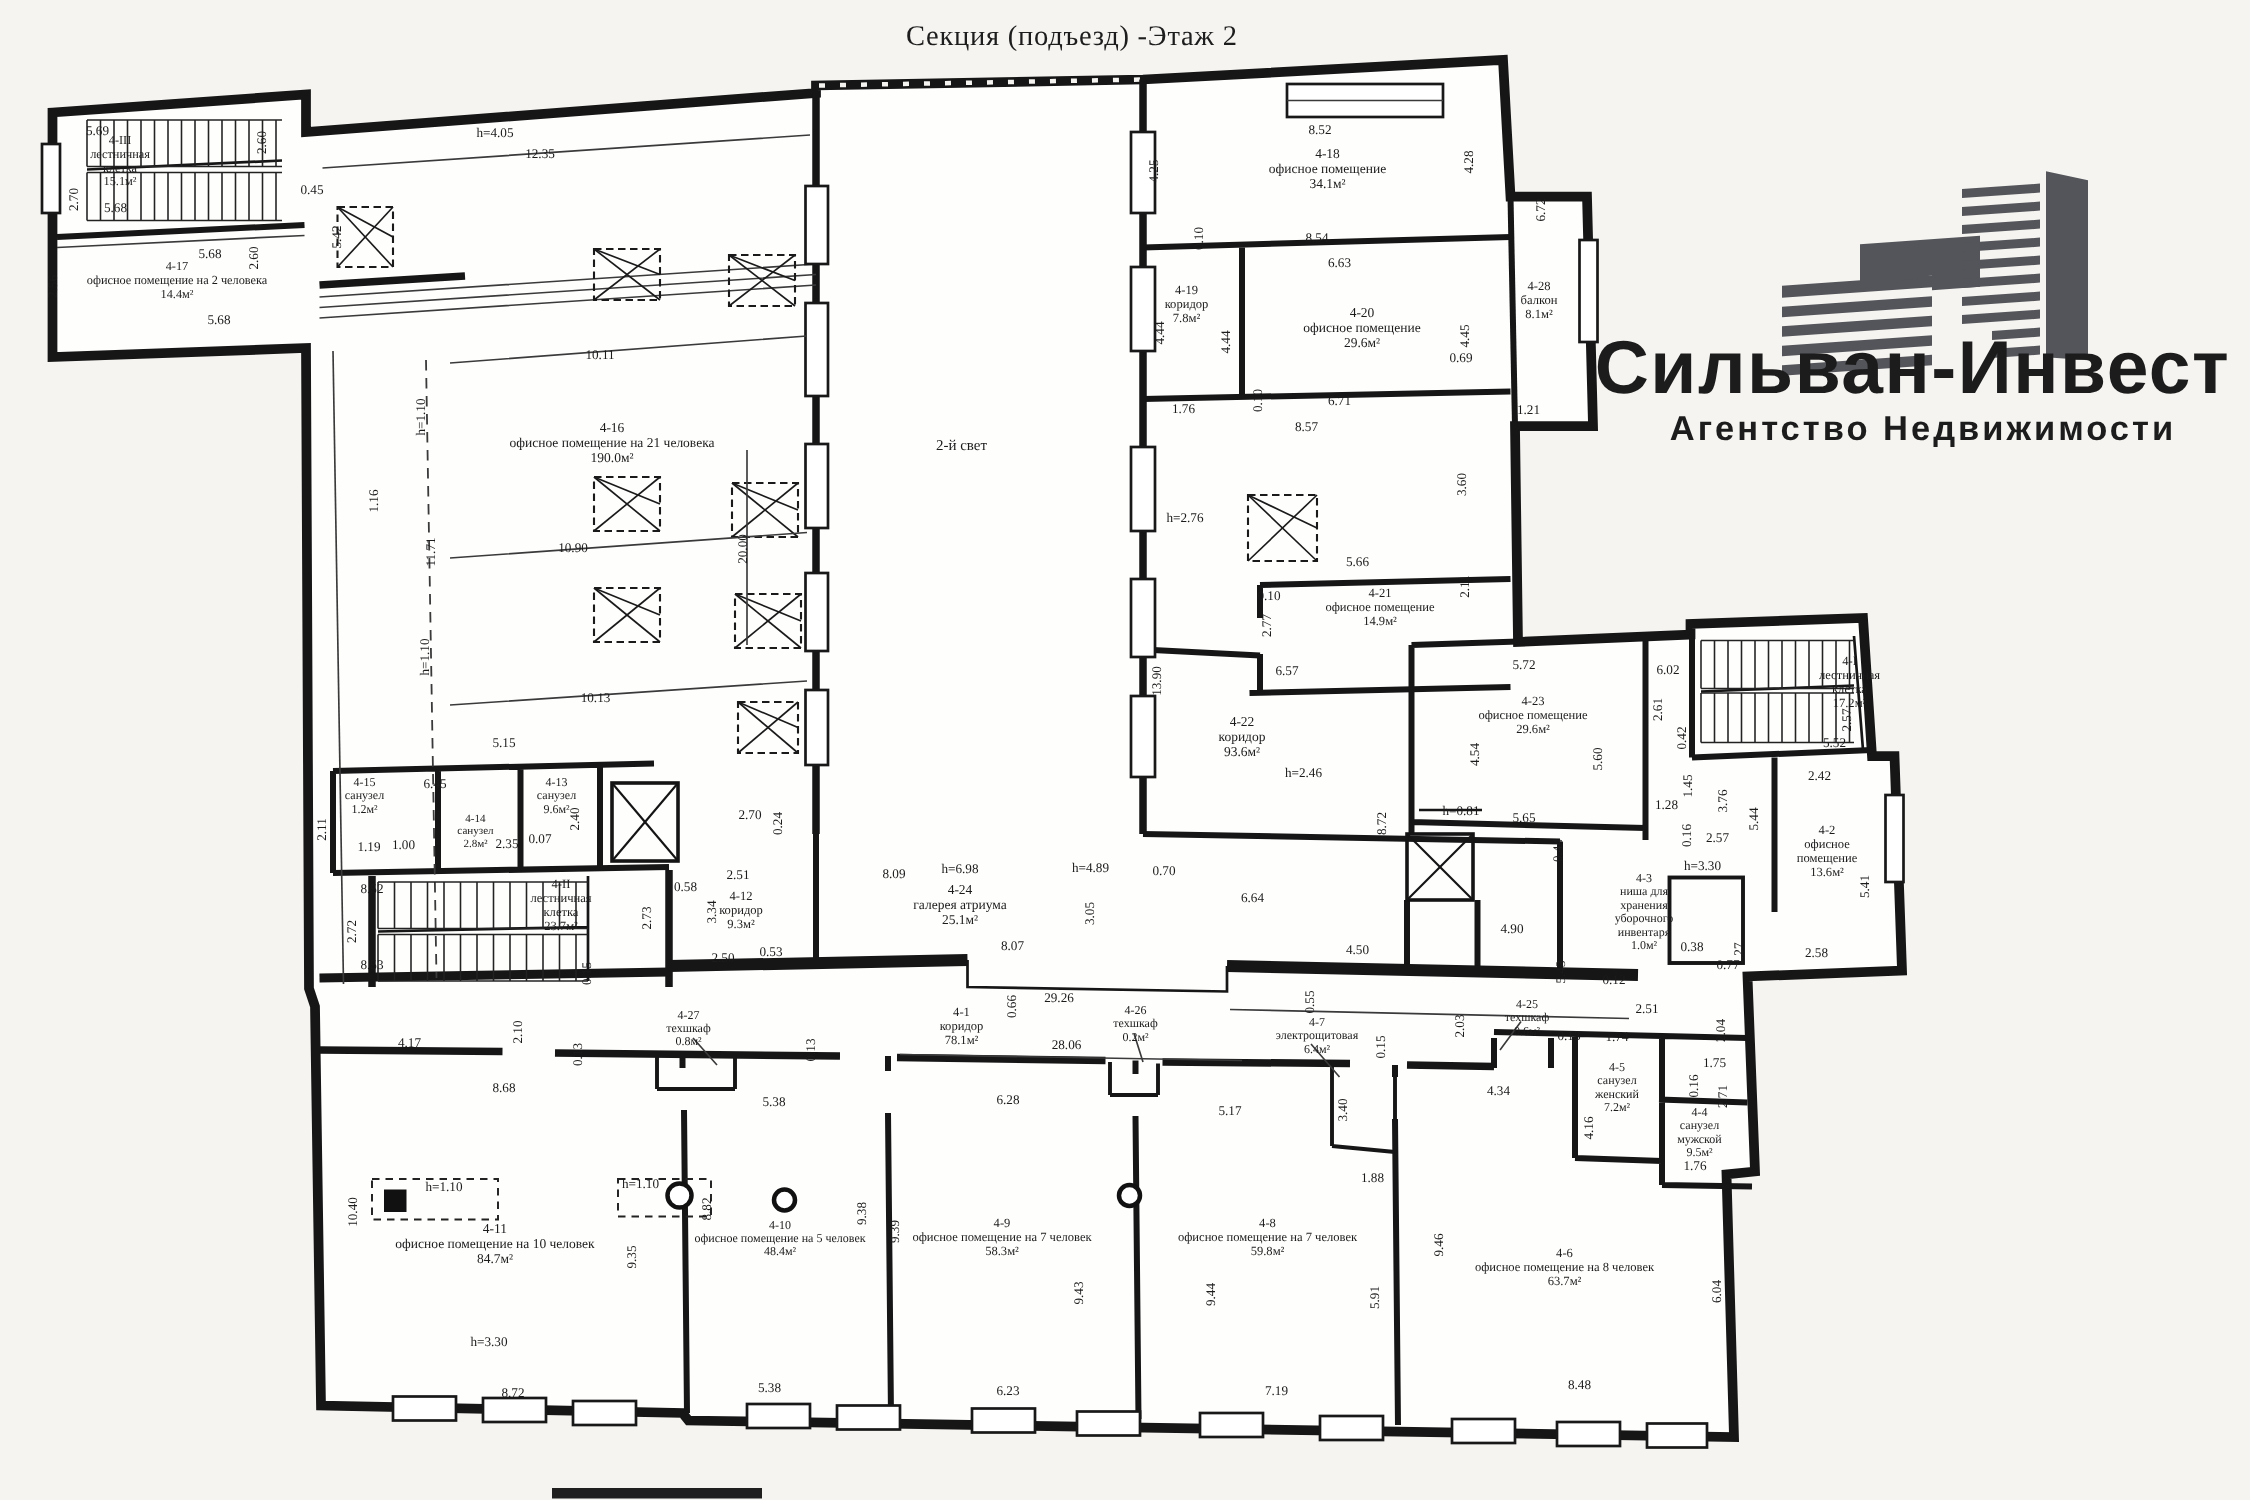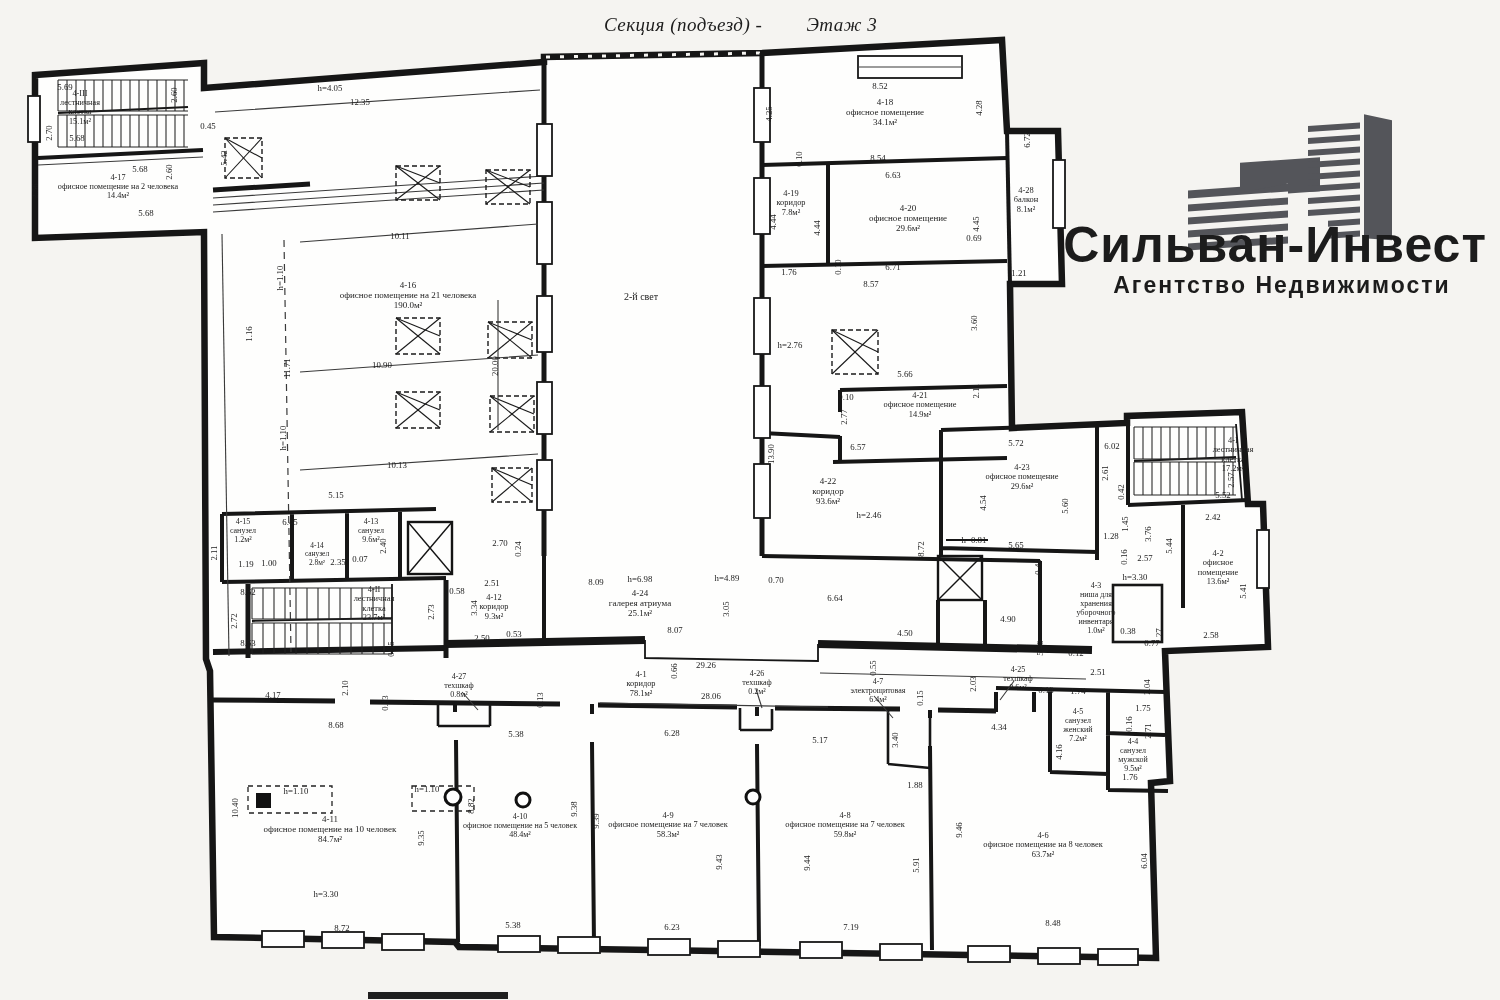--- a/index.html
+++ b/index.html
@@ -4,22 +4,22 @@
 <style>
   html,body{margin:0;padding:0;}
   body{
     width:1500px;height:1000px;position:relative;
     background:#f5f4f1;
     font-family:"Liberation Serif","DejaVu Serif",serif;
     overflow:hidden;
   }
   #stage{position:absolute;inset:0;}
   .title-row{
-    position:absolute;top:14px;left:604px;display:flex;gap:44px;
-    font-size:19px;color:#1d1d1d;letter-spacing:.5px;font-style:italic;
+    position:absolute;top:14px;left:604px;display:flex;
+    font-size:19px;color:#1d1d1d;letter-spacing:.5px;
   }
   svg text{font-family:"Liberation Serif","DejaVu Serif",serif;fill:#1c1c1c;}
   .room-label{font-size:9px;text-anchor:middle;}
   .dim-label{font-size:8.8px;text-anchor:middle;}
   .wall{stroke:#161616;fill:none;stroke-linecap:butt;}
   .w8{stroke-width:8;} .w6{stroke-width:6;} .w5{stroke-width:5;}
   .w4{stroke-width:4;} .w3{stroke-width:2.6;} .w2{stroke-width:1.8;}
   .outer{fill:#fefefd;stroke:#161616;stroke-width:6.5;stroke-linejoin:miter;}
   .win{fill:#ffffff;stroke:#181818;stroke-width:1.8;}
   .thinl{stroke:#3a3a3a;stroke-width:1.1;fill:none;}
@@ -38,21 +38,21 @@
     font-size:23px;text-anchor:middle;letter-spacing:2px;}
   .scan-mark{position:absolute;left:368px;top:992px;width:140px;height:7px;background:#1f1f1f;}
 </style>
 </head>
 <body>
 
 <div id="stage">
 
   <div class="title-row">
     <span>Секция (подъезд) -</span>
-    <span>Этаж  3</span>
+    <span>Этаж  2</span>
   </div>
 
   <svg id="plan-svg" width="1500" height="1000" viewBox="0 0 1500 1000">
 
     <g>
       <path class="outer" d="M35,75 L204,63 L204,88 L544,62 L544,57 L762,53 L1002,40 L1007,131 L1058,131 L1062,284 L1010,284 L1012,428 L1127,423 L1127,416 L1242,412 L1248,504 L1263,504 L1268,647 L1165,651 L1170,781 L1151,783 L1156,958 L459,947 L455,942 L214,937 L210,671 L206,659 L204,232 L35,238 Z"></path>
       <line class="gapline" x1="546" y1="57" x2="762" y2="53"></line>
     </g>
 
     <g>

